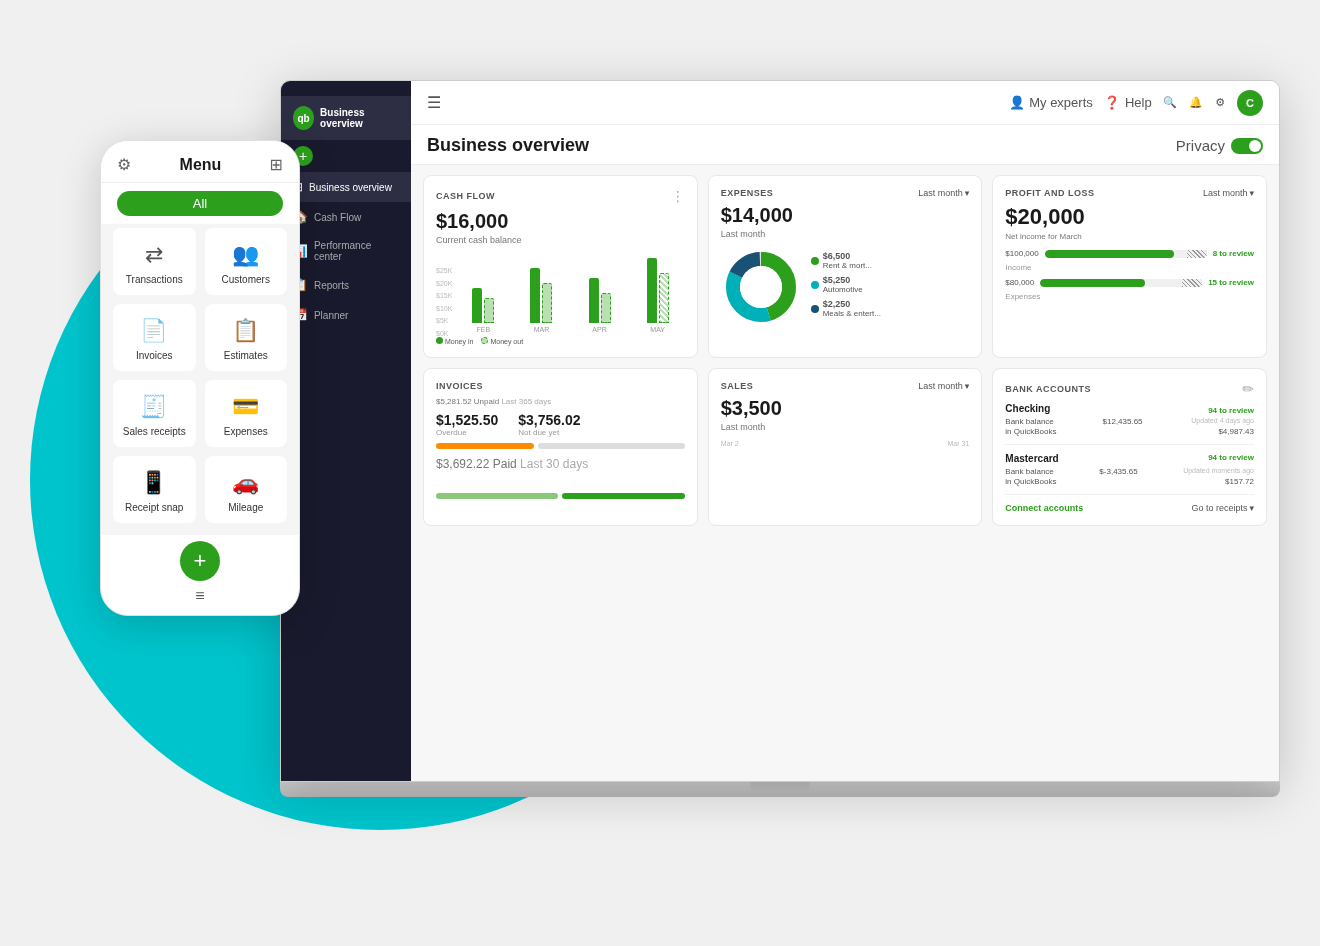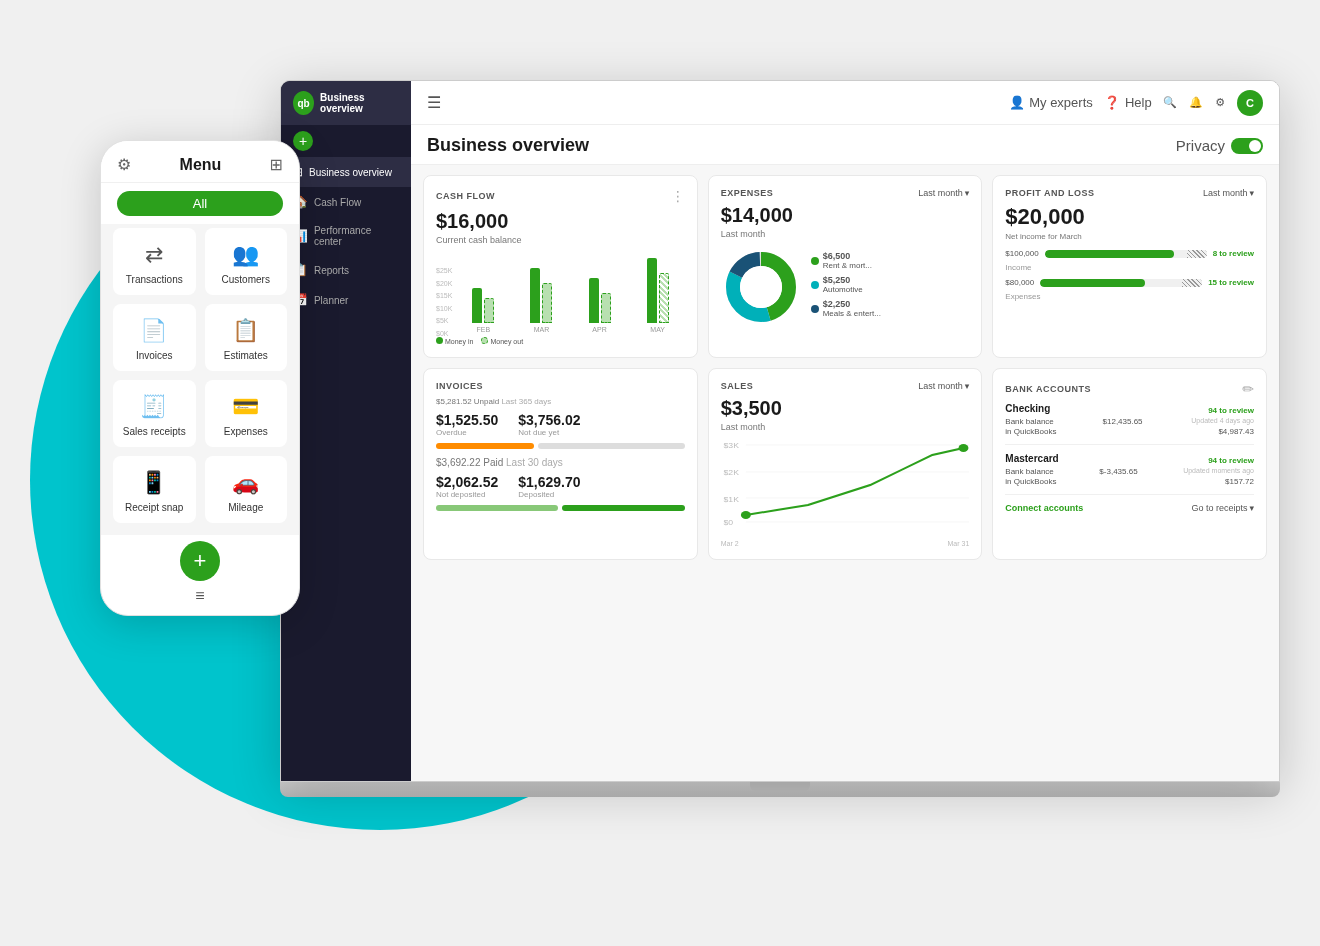--- a/index.html
+++ b/index.html
@@ -145,21 +145,21 @@
     .laptop-inner {
       display: flex;
       height: 100%;
     }
 
     .sidebar {
       width: 130px;
       background: #1a1a2e;
       display: flex;
       flex-direction: column;
-      padding-top: 0;
+      padding-top: 15px;
       min-height: 700px;
     }
     .sidebar-logo {
       background: #2d2d44;
       padding: 10px 12px;
       display: flex;
       align-items: center;
       gap: 6px;
     }
     .qb-logo {
@@ -452,21 +452,21 @@
       border-radius: 3px;
       margin-top: 2px;
     }
     .invoice-bars-row {
       display: flex;
       gap: 4px;
       margin-bottom: 8px;
     }
     .bar-orange { background: #ff8c00; flex: 1; }
     .bar-gray { background: #ddd; flex: 1.5; }
-    .invoice-paid { font-size: 10px; color: #777; margin-bottom: 6px; }
+    .invoice-paid { font-size: 12px; color: #777; margin-bottom: 20px; }
     .bar-green-med { background: #4caf50; }
     .bar-green-dark { background: #2ca01c; }
 
     
     .sales-line-chart {
       height: 100px;
       position: relative;
       margin-top: 6px;
     }
     .sales-date-row {
@@ -814,66 +814,37 @@
                 </div>
               </div>
               <div class="invoice-bars-row">
                 <div class="invoice-bar bar-orange" style="height:6px;border-radius:3px;flex:1;"></div>
                 <div class="invoice-bar bar-gray" style="height:6px;border-radius:3px;flex:1.5;"></div>
               </div>
               <div class="invoice-paid">
                 <span>$3,692.22 Paid</span>
                 <span style="color:#aaa;">Last 30 days</span>
               </div>
-              <div class="invoice-amounts">
-                <div class="invoice-col">
-                  <div class="invoice-val">$2,062.52</div>
-                  <div class="invoice-lbl">Not deposited</div>
-                </div>
-                <div class="invoice-col">
-                  <div class="invoice-val">$1,629.70</div>
-                  <div class="invoice-lbl">Deposited</div>
-                </div>
-              </div>
               <div class="invoice-bars-row">
                 <div class="invoice-bar bar-green-med" style="height:6px;border-radius:3px;flex:1;background:#88c878;"></div>
                 <div class="invoice-bar bar-green-dark" style="height:6px;border-radius:3px;flex:1;background:#2ca01c;"></div>
               </div>
             </div>
 
             <div class="card">
               <div class="card-header">
                 <span class="card-title">SALES</span>
                 <div class="card-period">
                   <span>Last month</span>
                   <span>▾</span>
                 </div>
               </div>
               <div class="card-amount-large">$3,500</div>
               <div class="card-amount-sub">Last month</div>
 
-              <div class="sales-line-chart">
-                <svg width="100%" height="90" viewBox="0 0 200 90" preserveAspectRatio="none">
-
-                  <text x="2" y="8" font-size="7" fill="#bbb">$3K</text>
-                  <text x="2" y="35" font-size="7" fill="#bbb">$2K</text>
-                  <text x="2" y="62" font-size="7" fill="#bbb">$1K</text>
-                  <text x="2" y="85" font-size="7" fill="#bbb">$0</text>
-
-                  <line x1="20" y1="5" x2="200" y2="5" stroke="#eee" stroke-width="0.5"></line>
-                  <line x1="20" y1="32" x2="200" y2="32" stroke="#eee" stroke-width="0.5"></line>
-                  <line x1="20" y1="58" x2="200" y2="58" stroke="#eee" stroke-width="0.5"></line>
-                  <line x1="20" y1="82" x2="200" y2="82" stroke="#eee" stroke-width="0.5"></line>
-
-                  <polyline points="20,75 45,70 70,65 95,55 120,45 145,30 170,15 195,8" fill="none" stroke="#2ca01c" stroke-width="2"></polyline>
-
-                  <circle cx="195" cy="8" r="4" fill="#2ca01c"></circle>
-                  <circle cx="20" cy="75" r="4" fill="#2ca01c"></circle>
-                </svg>
-              </div>
               <div class="sales-date-row">
                 <span>Mar 2</span>
                 <span>Mar 31</span>
               </div>
             </div>
 
             <div class="card">
               <div class="card-header">
                 <span class="card-title">BANK ACCOUNTS</span>
                 <span class="card-menu">✏</span>
@@ -891,21 +862,21 @@
                 </div>
                 <div class="bank-detail-row">
                   <span>in QuickBooks</span>
                   <span>$4,987.43</span>
                 </div>
               </div>
 
               <hr class="bank-divider">
 
               <div class="bank-row">
-                <div style="display:flex;justify-content:space-between;align-items:center;">
+                <div style="display:flex;justify-content:space-between;">
                   <span class="bank-name">Mastercard</span>
                   <span class="bank-review">94 to review</span>
                 </div>
                 <div class="bank-detail-row">
                   <span>Bank balance</span>
                   <span>$-3,435.65</span>
                   <span class="bank-updated">Updated moments ago</span>
                 </div>
                 <div class="bank-detail-row">
                   <span>in QuickBooks</span>

